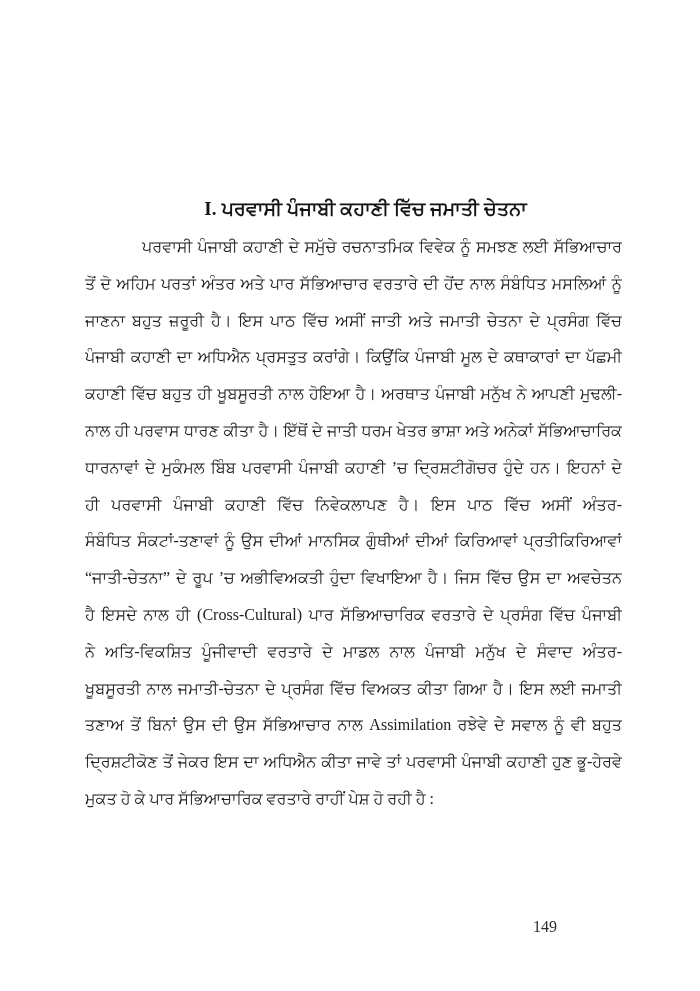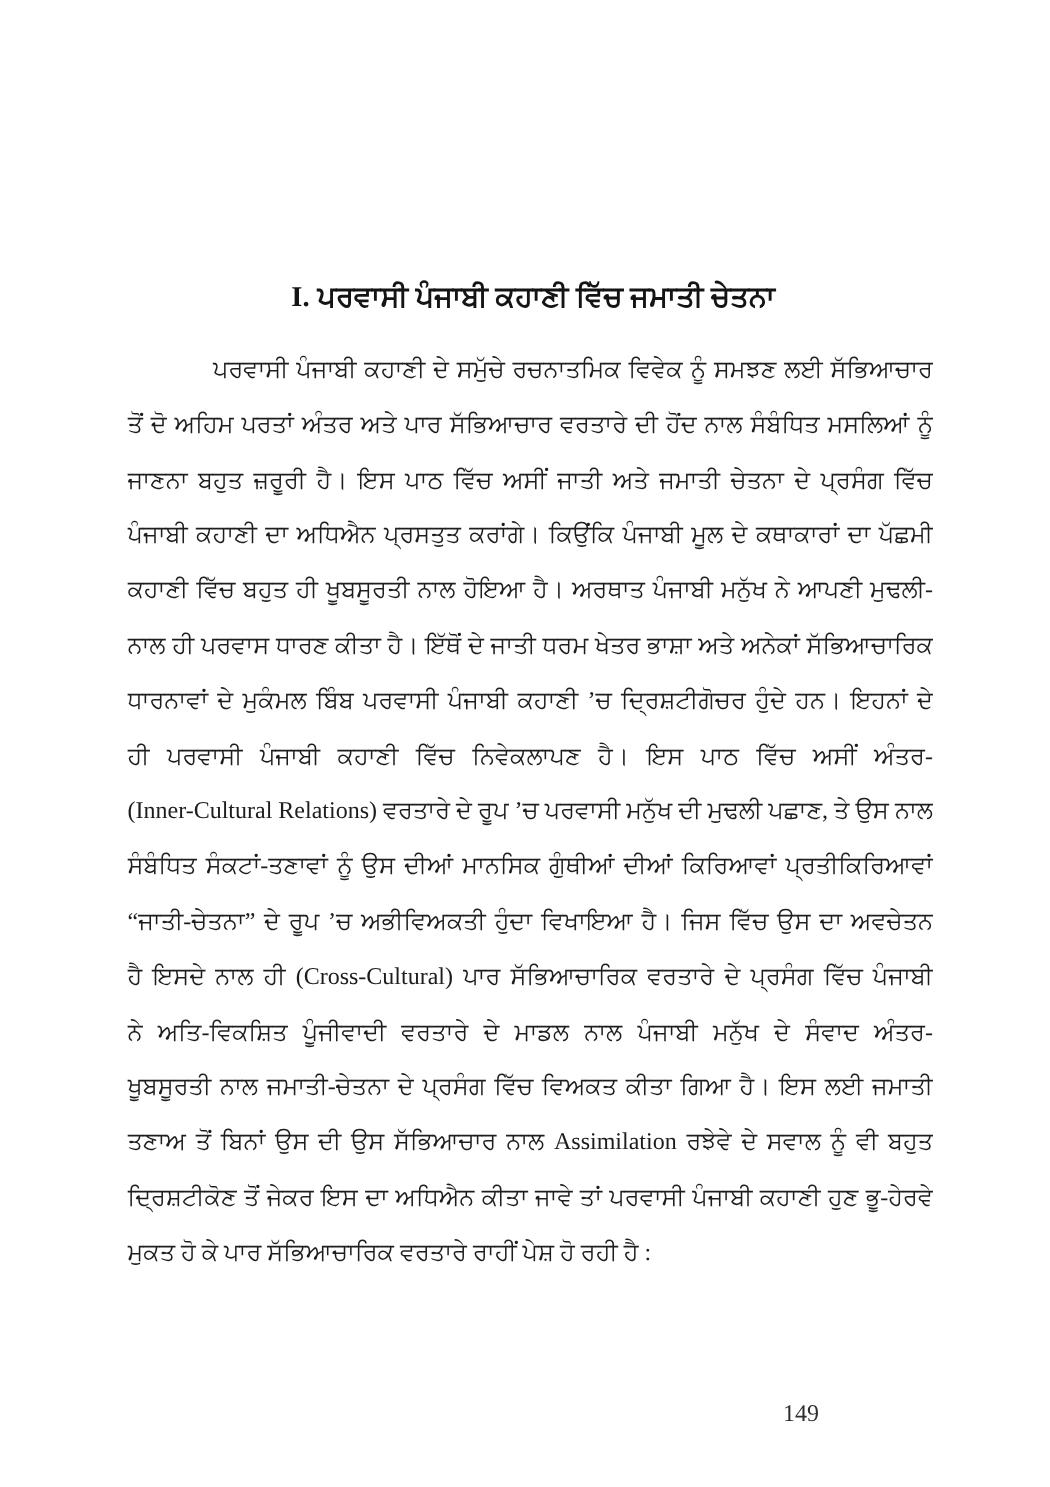--- a/index.html
+++ b/index.html
@@ -14,21 +14,21 @@
     background: #ffffff;
     overflow: hidden;
     font-family: "Liberation Serif", "DejaVu Serif", serif;
     color: #1f1f1f;
   }
   .title {
     position: absolute;
     top: 186px;
     left: 85px;
     width: 537px;
-    margin: 2px;
+    margin: 12px;
     text-align: center;
     font-size: 19px;
     font-weight: 700;
     color: #141414;
     letter-spacing: 0.2px;
   }
   .body-text {
     position: absolute;
     top: 229px;
     left: 85px;
@@ -45,43 +45,41 @@
   }
   .line.first {
     text-indent: 57px;
   }
   .line.last {
     text-align-last: left;
   }
   .page-number {
     position: absolute;
     top: 918px;
-    left: 522px;
+    left: 533px;
     font-size: 16px;
     color: #2e2e2e;
-    margin-top: 16px;
   }
 </style>
 </head>
 <body>
 
 <div class="page">
 
   <h1 class="title">I. ਪਰਵਾਸੀ ਪੰਜਾਬੀ ਕਹਾਣੀ ਵਿੱਚ ਜਮਾਤੀ ਚੇਤਨਾ</h1>
 
   <div class="body-text">
     <div class="line first">ਪਰਵਾਸੀ ਪੰਜਾਬੀ ਕਹਾਣੀ ਦੇ ਸਮੁੱਚੇ ਰਚਨਾਤਮਿਕ ਵਿਵੇਕ ਨੂੰ ਸਮਝਣ ਲਈ ਸੱਭਿਆਚਾਰ ਦ੍ਰਿਸ਼ਟੀ</div>
     <div class="line">ਤੋਂ ਦੋ ਅਹਿਮ ਪਰਤਾਂ ਅੰਤਰ ਅਤੇ ਪਾਰ ਸੱਭਿਆਚਾਰ ਵਰਤਾਰੇ ਦੀ ਹੋਂਦ ਨਾਲ ਸੰਬੰਧਿਤ ਮਸਲਿਆਂ ਨੂੰ</div>
     <div class="line">ਜਾਣਨਾ ਬਹੁਤ ਜ਼ਰੂਰੀ ਹੈ। ਇਸ ਪਾਠ ਵਿੱਚ ਅਸੀਂ ਜਾਤੀ ਅਤੇ ਜਮਾਤੀ ਚੇਤਨਾ ਦੇ ਪ੍ਰਸੰਗ ਵਿੱਚ ਪਰਵਾਸੀ</div>
     <div class="line">ਪੰਜਾਬੀ ਕਹਾਣੀ ਦਾ ਅਧਿਐਨ ਪ੍ਰਸਤੁਤ ਕਰਾਂਗੇ। ਕਿਉਂਕਿ ਪੰਜਾਬੀ ਮੂਲ ਦੇ ਕਥਾਕਾਰਾਂ ਦਾ ਪੱਛਮੀ ਮੁਲਕਾਂ</div>
     <div class="line">ਕਹਾਣੀ ਵਿੱਚ ਬਹੁਤ ਹੀ ਖੂਬਸੂਰਤੀ ਨਾਲ ਹੋਇਆ ਹੈ। ਅਰਥਾਤ ਪੰਜਾਬੀ ਮਨੁੱਖ ਨੇ ਆਪਣੀ ਮੁਢਲੀ-ਪਛਾਣ</div>
     <div class="line">ਨਾਲ ਹੀ ਪਰਵਾਸ ਧਾਰਣ ਕੀਤਾ ਹੈ। ਇੱਥੋਂ ਦੇ ਜਾਤੀ ਧਰਮ ਖੇਤਰ ਭਾਸ਼ਾ ਅਤੇ ਅਨੇਕਾਂ ਸੱਭਿਆਚਾਰਿਕ</div>
     <div class="line">ਧਾਰਨਾਵਾਂ ਦੇ ਮੁਕੰਮਲ ਬਿੰਬ ਪਰਵਾਸੀ ਪੰਜਾਬੀ ਕਹਾਣੀ ’ਚ ਦ੍ਰਿਸ਼ਟੀਗੋਚਰ ਹੁੰਦੇ ਹਨ। ਇਹਨਾਂ ਦੇ ਕਾਰਣ</div>
     <div class="line">ਹੀ ਪਰਵਾਸੀ ਪੰਜਾਬੀ ਕਹਾਣੀ ਵਿੱਚ ਨਿਵੇਕਲਾਪਣ ਹੈ। ਇਸ ਪਾਠ ਵਿੱਚ ਅਸੀਂ ਅੰਤਰ-ਸੱਭਿਆਚਾਰਿਕ</div>
-    <div class="line">(Inner-Cultural Relations) ਵਰਤਾਰੇ ਦੇ ਰੂਪ ’ਚ ਪਰਵਾਸੀ ਮਨੁੱਖ ਦੀ ਮੁਢਲੀ ਪਛਾਣ, ਤੇ ਉਸ ਨਾਲ</div>
     <div class="line">ਸੰਬੰਧਿਤ ਸੰਕਟਾਂ-ਤਣਾਵਾਂ ਨੂੰ ਉਸ ਦੀਆਂ ਮਾਨਸਿਕ ਗੁੰਥੀਆਂ ਦੀਆਂ ਕਿਰਿਆਵਾਂ ਪ੍ਰਤੀਕਿਰਿਆਵਾਂ ਰਾਹੀਂ</div>
     <div class="line">“ਜਾਤੀ-ਚੇਤਨਾ” ਦੇ ਰੂਪ ’ਚ ਅਭੀਵਿਅਕਤੀ ਹੁੰਦਾ ਵਿਖਾਇਆ ਹੈ। ਜਿਸ ਵਿੱਚ ਉਸ ਦਾ ਅਵਚੇਤਨ ਸ਼ਾਮਲ</div>
     <div class="line">ਹੈ ਇਸਦੇ ਨਾਲ ਹੀ (Cross-Cultural) ਪਾਰ ਸੱਭਿਆਚਾਰਿਕ ਵਰਤਾਰੇ ਦੇ ਪ੍ਰਸੰਗ ਵਿੱਚ ਪੰਜਾਬੀ ਕਹਾਣੀ</div>
     <div class="line">ਨੇ ਅਤਿ-ਵਿਕਸ਼ਿਤ ਪੂੰਜੀਵਾਦੀ ਵਰਤਾਰੇ ਦੇ ਮਾਡਲ ਨਾਲ ਪੰਜਾਬੀ ਮਨੁੱਖ ਦੇ ਸੰਵਾਦ ਅੰਤਰ-ਪ੍ਰਕਿਰਿਆ</div>
     <div class="line">ਖੂਬਸੂਰਤੀ ਨਾਲ ਜਮਾਤੀ-ਚੇਤਨਾ ਦੇ ਪ੍ਰਸੰਗ ਵਿੱਚ ਵਿਅਕਤ ਕੀਤਾ ਗਿਆ ਹੈ। ਇਸ ਲਈ ਜਮਾਤੀ</div>
     <div class="line">ਤਣਾਅ ਤੋਂ ਬਿਨਾਂ ਉਸ ਦੀ ਉਸ ਸੱਭਿਆਚਾਰ ਨਾਲ Assimilation ਰਝੇਵੇ ਦੇ ਸਵਾਲ ਨੂੰ ਵੀ ਬਹੁਤ</div>
     <div class="line">ਦ੍ਰਿਸ਼ਟੀਕੋਣ ਤੋਂ ਜੇਕਰ ਇਸ ਦਾ ਅਧਿਐਨ ਕੀਤਾ ਜਾਵੇ ਤਾਂ ਪਰਵਾਸੀ ਪੰਜਾਬੀ ਕਹਾਣੀ ਹੁਣ ਭੂ-ਹੇਰਵੇ ਤੋਂ</div>
     <div class="line last">ਮੁਕਤ ਹੋ ਕੇ ਪਾਰ ਸੱਭਿਆਚਾਰਿਕ ਵਰਤਾਰੇ ਰਾਹੀਂ ਪੇਸ਼ ਹੋ ਰਹੀ ਹੈ :</div>
   </div>
 

